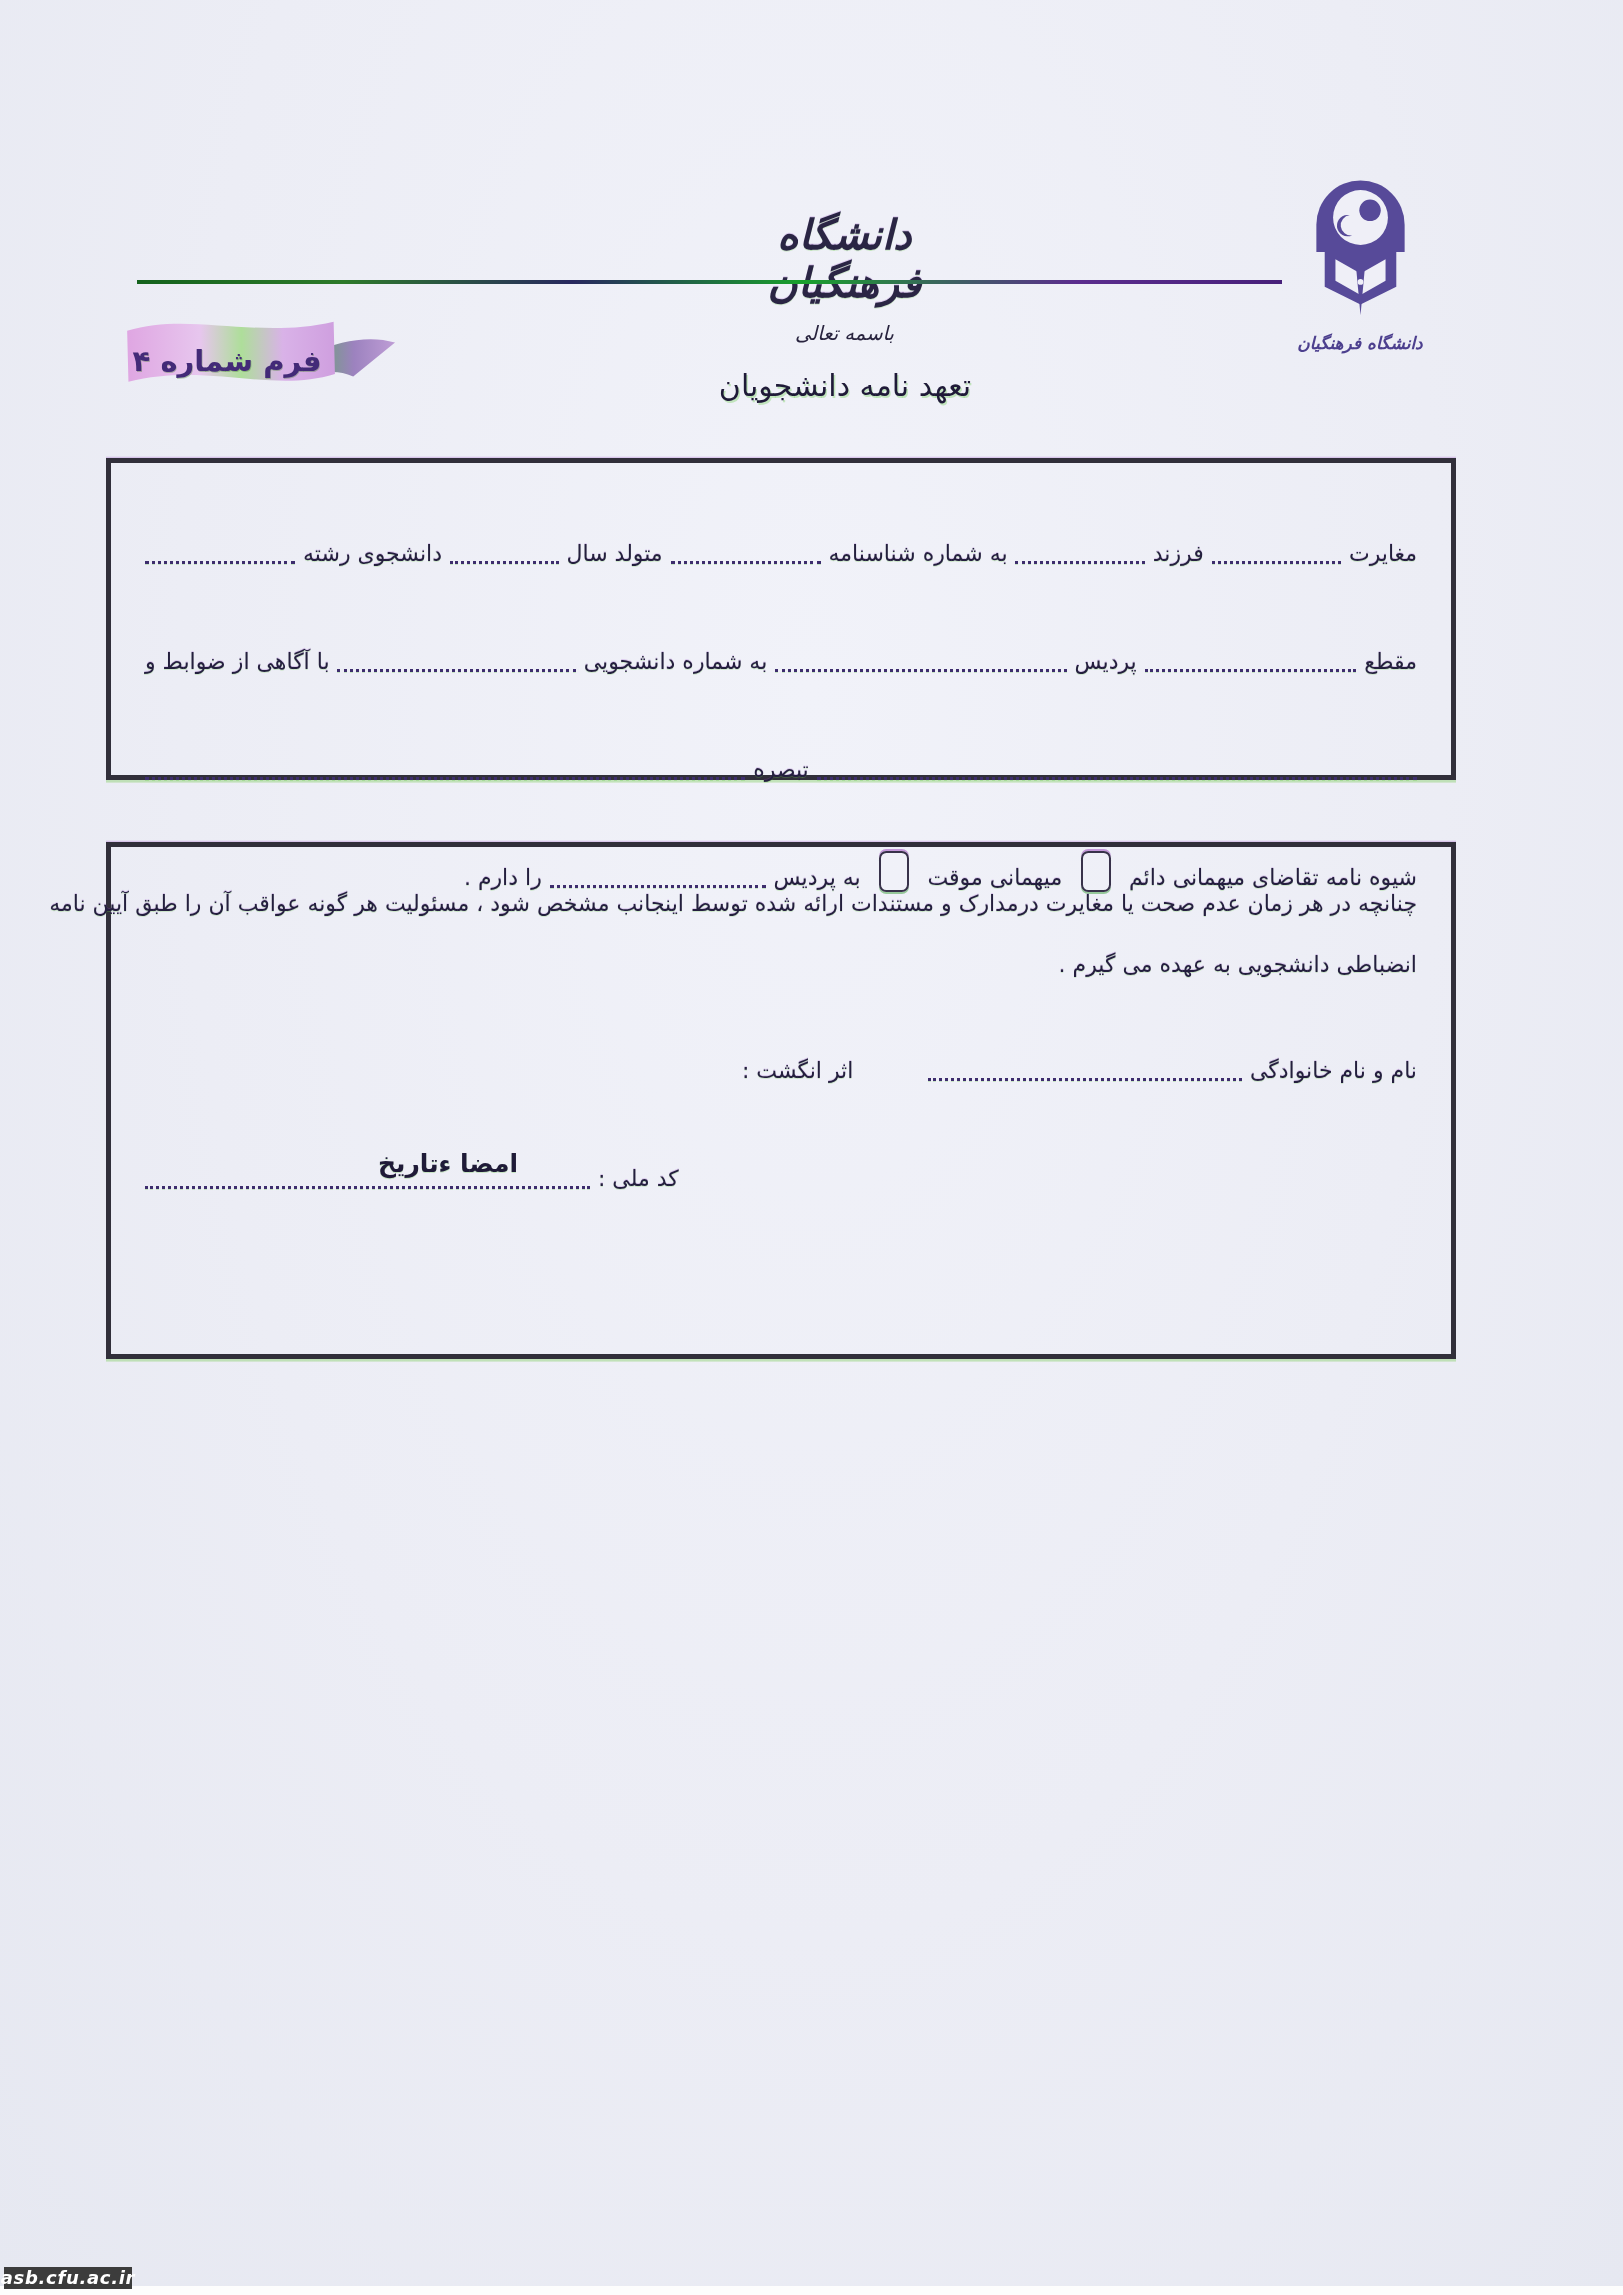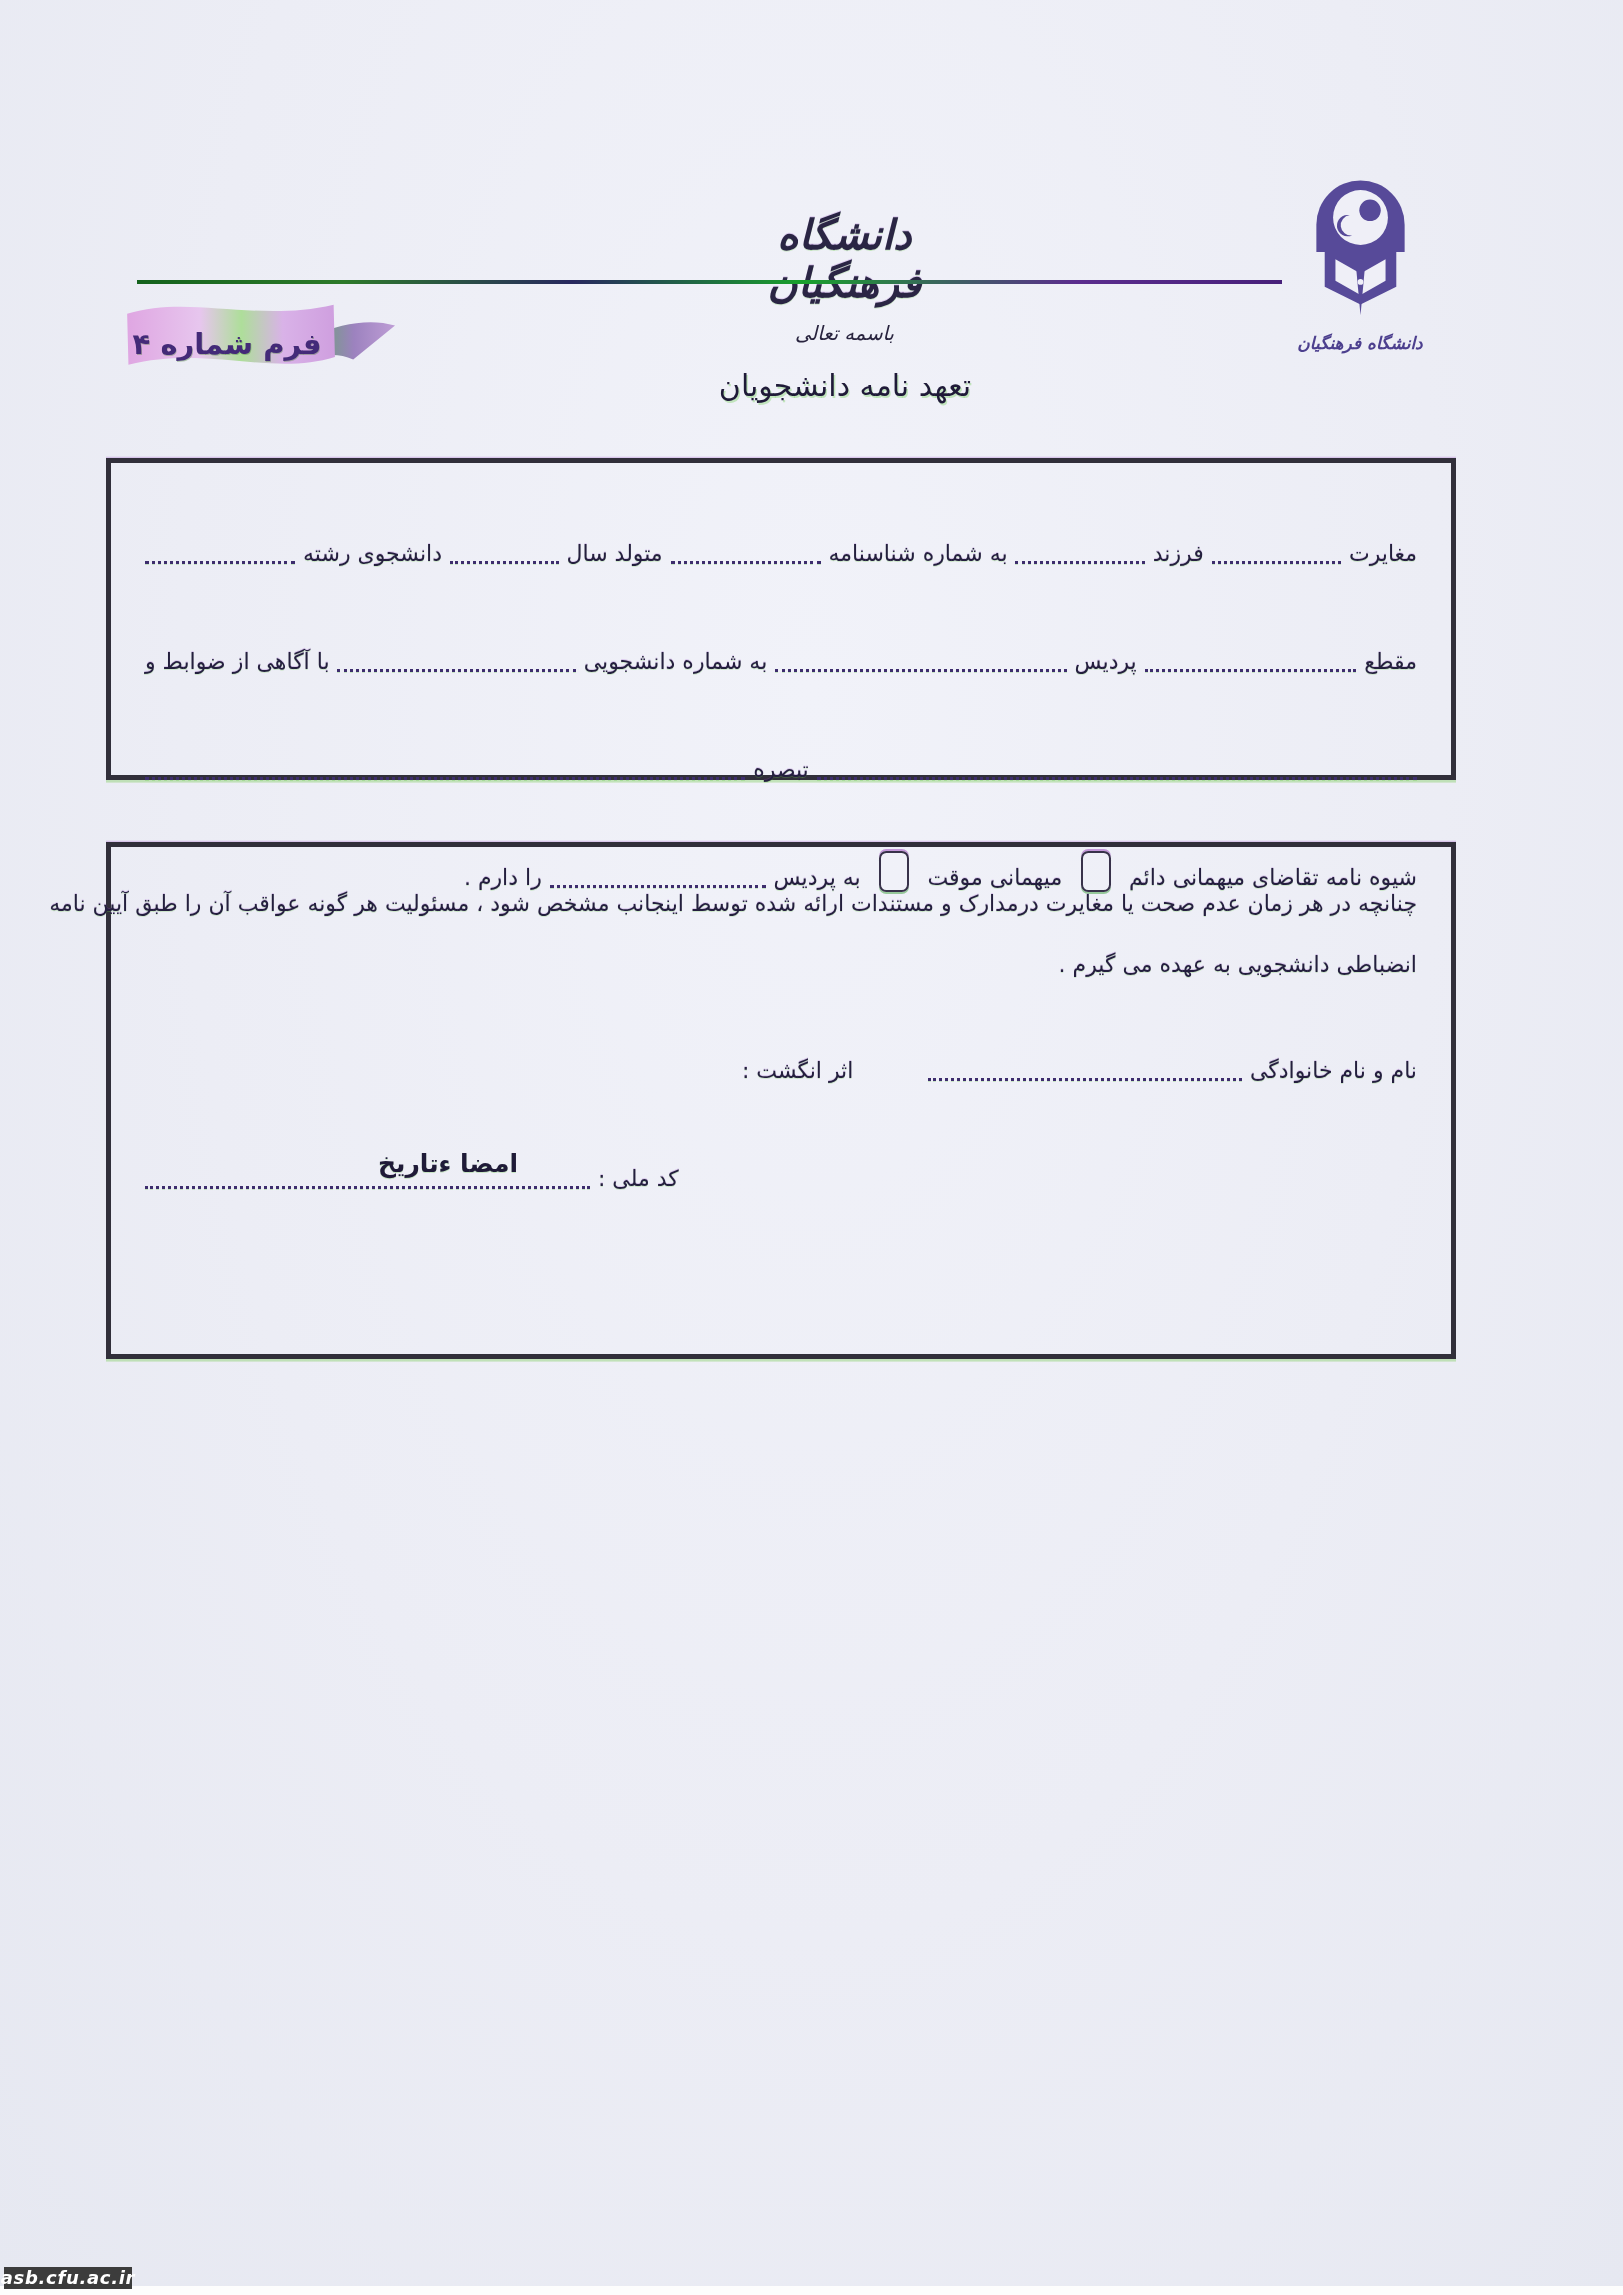--- a/index.html
+++ b/index.html
@@ -26,21 +26,21 @@
   .hr-rule{
     position:absolute; top:280px; left:137px; width:1145px; height:3.9px;
     background:linear-gradient(90deg,#14621d 0%, #2d7a2a 18%, #28285f 38%, #19a02c 58%, #5b2d8e 82%, #47207a 100%);
   }
   .logo-wrap{ position:absolute; top:165px; left:1288px; width:144px; }
   .logo-svg{ width:121px; height:167px; display:block; margin:0 auto; }
   .logo-caption{
     margin-top:1.3px; text-align:center; font-size:17px; font-weight:bold; font-style:italic;
     color:#4c3f8e;
   }
-  .banner{ position:absolute; top:289px; left:118px; width:281px; height:105px; }
+  .banner{ position:absolute; top:306px; left:118px; width:281px; height:105px; }
   .banner svg{ position:absolute; inset:0; }
   .banner-label{
     position:absolute; top:38px; right:77px; width:190px;
     text-align:center; font-size:29px; font-weight:bold; color:#432a78;
     text-shadow:0.7px 1.3px 0 rgba(60,120,40,.35);
   }
   .bismillah{
     position:absolute; top:322px; left:720px; width:249px;
     text-align:center; font-size:19.6px; font-style:italic; color:#29243f;
   }

